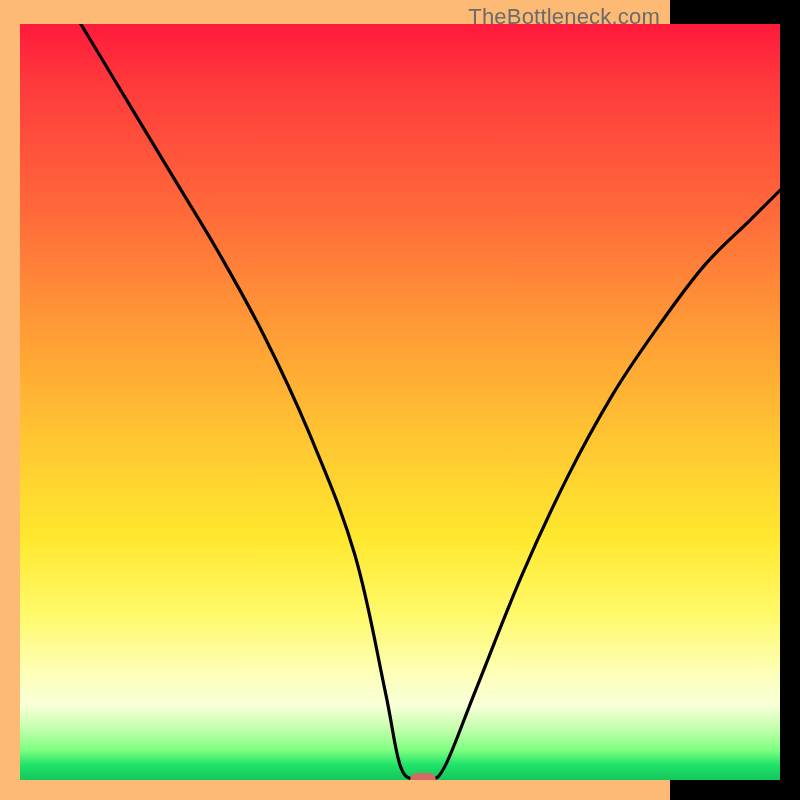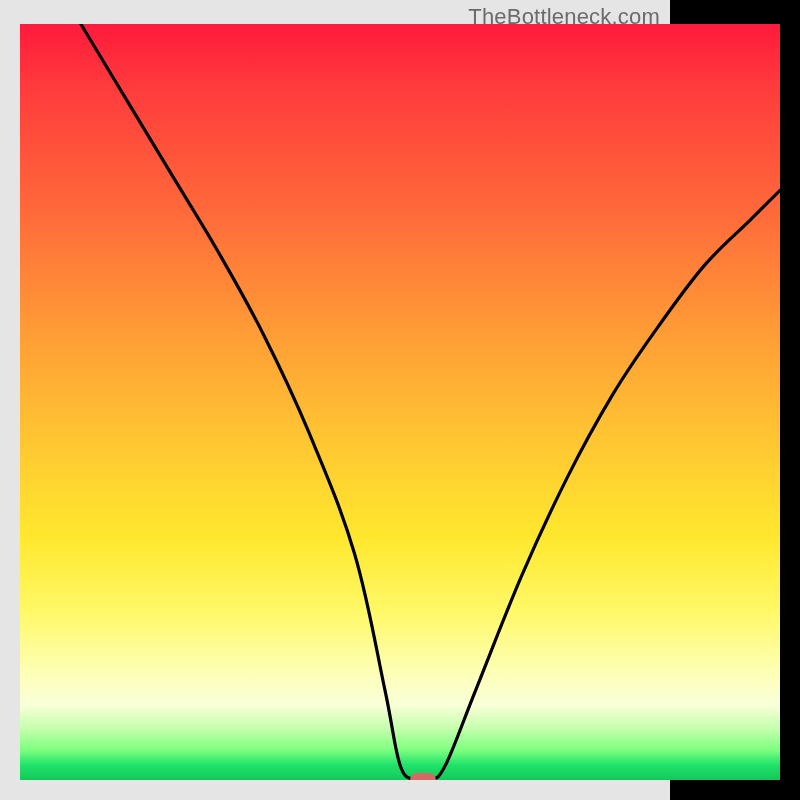--- a/index.html
+++ b/index.html
@@ -8,21 +8,21 @@
     width: 800px;
     height: 800px;
     background: #000;
     overflow: hidden;
     font-family: Arial, Helvetica, sans-serif;
   }
   .frame {
     position: relative;
     width: 670px;
     height: 800px;
-    background: #e5e5e5;
+    background: #fdba74;
   }
   .watermark {
     position: absolute;
     top: 4px;
     right: 10px;
     color: #6b6b6b;
     font-size: 22px;
     font-weight: 500;
     letter-spacing: 0.2px;
     z-index: 10;

